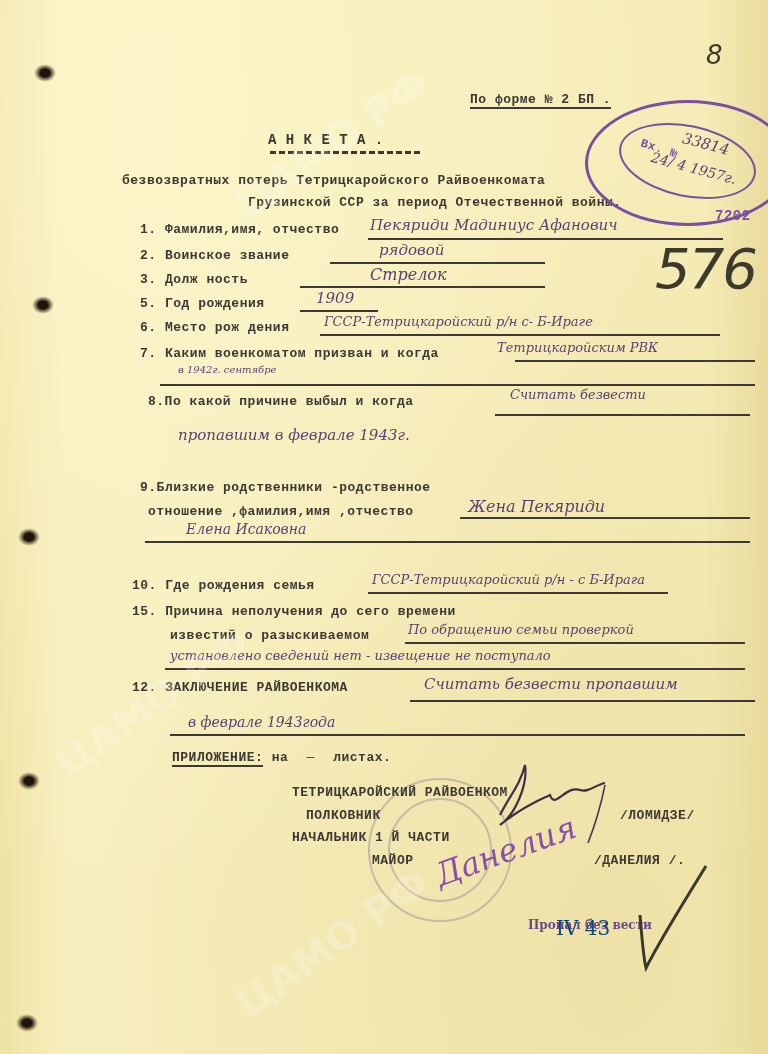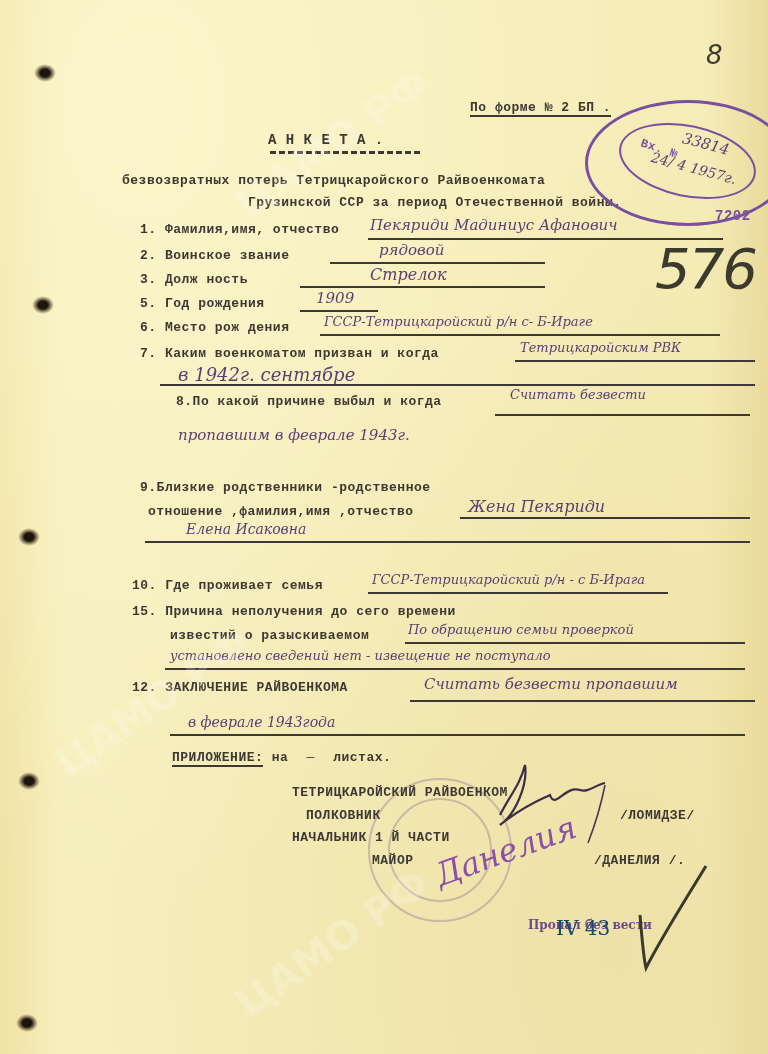--- a/index.html
+++ b/index.html
@@ -44,21 +44,21 @@
 <body>
 
 <div class="hole" style="left:34px;top:64px;"></div>
 <div class="hole" style="left:32px;top:296px;"></div>
 <div class="hole" style="left:18px;top:528px;"></div>
 <div class="hole" style="left:18px;top:772px;"></div>
 <div class="hole" style="left:16px;top:1014px;"></div>
 
 <div class="abs pencil" style="left:706px;top:40px;font-size:26px;font-style:italic;">8</div>
 
-<div class="abs type uline" style="left:470px;top:100px;font-family:Liberation Mono, monospace;">По форме № 2 БП .</div>
+<div class="abs type uline" style="left:470px;top:92px;font-family:Liberation Mono, monospace;">По форме № 2 БП .</div>
 
 <div class="abs type" style="left:268px;top:132px;font-size:14px;">А Н К Е Т А .</div>
 <div class="line" style="left:270px;top:151px;width:150px;border-bottom:3px dashed #3d3834;"></div>
 
 <div class="abs type" style="left:122px;top:173px;">безвозвратных потерь Тетрицкаройского Райвоенкомата</div>
 <div class="abs type" style="left:248px;top:195px;">Грузинской ССР за период Отечественной войны.</div>
 
 <div class="stamp-oval" style="left:585px;top:100px;width:200px;height:120px;border-width:3px;"></div>
 <div class="stamp-oval" style="left:618px;top:125px;width:135px;height:68px;transform:rotate(12deg);"></div>
 <div class="abs type" style="left:640px;top:142px;color:#7a4fa0;font-size:12px;transform:rotate(18deg);">Вх. №</div>
@@ -82,38 +82,38 @@
 
 <div class="abs type" style="left:140px;top:296px;"><span>5.</span> <span>Год рождения</span></div>
 <div class="abs hand" style="left:316px;top:289px;">1909</div>
 <div class="line" style="left:300px;top:310px;width:78px;"></div>
 
 <div class="abs type" style="left:140px;top:320px;"><span>6.</span> <span>Место рож дения</span></div>
 <div class="abs hand" style="left:324px;top:314px;font-size:13px;">ГССР-Тетрицкаройский р/н с- Б-Ираге</div>
 <div class="line" style="left:320px;top:334px;width:400px;"></div>
 
 <div class="abs type" style="left:140px;top:346px;"><span>7.</span> <span>Каким военкоматом призван и когда</span></div>
-<div class="abs hand" style="left:520px;top:340px;font-size:13px;">Тетрицкаройским РВК</div>
+<div class="abs hand" style="left:497px;top:340px;font-size:13px;">Тетрицкаройским РВК</div>
 <div class="line" style="left:515px;top:360px;width:240px;"></div>
-<div class="abs hand" style="left:178px;top:364px;font-size:18px;">в 1942г. сентябре</div>
+<div class="abs hand" style="left:178px;top:364px;font-size:10px;">в 1942г. сентябре</div>
 <div class="line" style="left:160px;top:384px;width:595px;"></div>
 
-<div class="abs type" style="left:148px;top:394px;margin-left:28px;"><span>8.</span><span>По какой причине выбыл и когда</span></div>
+<div class="abs type" style="left:148px;top:394px;"><span>8.</span><span>По какой причине выбыл и когда</span></div>
 <div class="abs hand" style="left:510px;top:387px;font-size:13px;">Считать безвести</div>
 <div class="line" style="left:495px;top:414px;width:255px;"></div>
 <div class="abs hand" style="left:178px;top:426px;font-size:15px;">пропавшим в феврале 1943г.</div>
 
 <div class="abs type" style="left:140px;top:480px;"><span>9.</span><span>Близкие родственники -родственное</span></div>
 <div class="abs type" style="left:148px;top:504px;">отношение ,фамилия,имя ,отчество</div>
 <div class="abs hand" style="left:468px;top:497px;font-size:16px;">Жена Пекяриди</div>
 <div class="line" style="left:460px;top:517px;width:290px;"></div>
 <div class="abs hand" style="left:186px;top:521px;font-size:14px;">Елена Исаковна</div>
 <div class="line" style="left:145px;top:541px;width:605px;"></div>
 
-<div class="abs type" style="left:132px;top:578px;"><span>10.</span> <span>Где проживает семья</span></div>
+<div class="abs type" style="left:132px;top:578px;"><span>10.</span> <span>Где рождения семья</span></div>
 <div class="abs hand" style="left:372px;top:572px;font-size:13px;text-align:center;">ГССР-Тетрицкаройский р/н - с Б-Ирага</div>
 <div class="line" style="left:368px;top:592px;width:300px;"></div>
 
 <div class="abs type" style="left:132px;top:604px;"><span>15.</span> <span>Причина неполучения до сего времени</span></div>
 <div class="abs type" style="left:170px;top:628px;">известий о разыскиваемом</div>
 <div class="abs hand" style="left:408px;top:622px;font-size:13px;">По обращению семьи проверкой</div>
 <div class="line" style="left:405px;top:642px;width:340px;"></div>
 <div class="abs hand" style="left:170px;top:648px;font-size:13px;">установлено сведений нет - извещение не поступало</div>
 <div class="line" style="left:165px;top:668px;width:580px;"></div>
 

